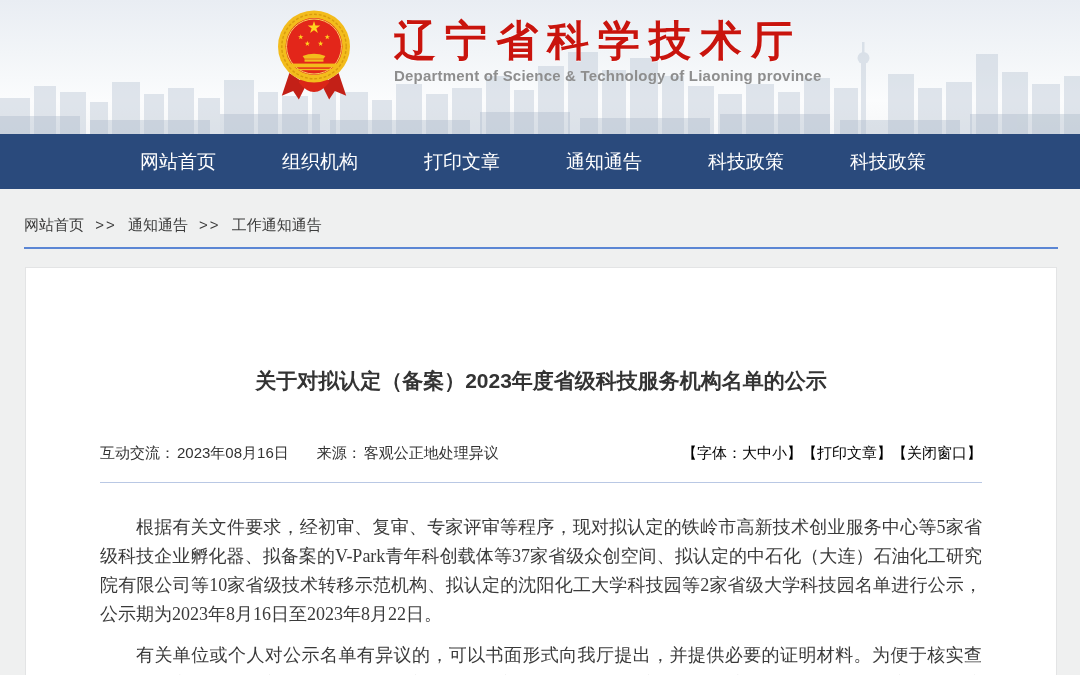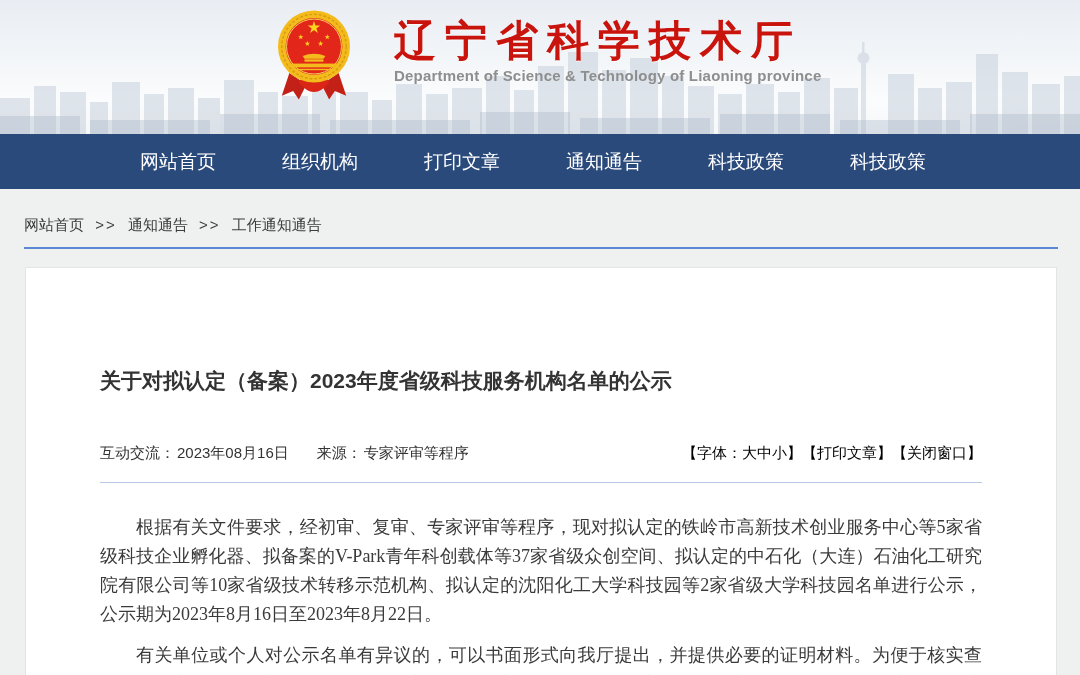--- a/index.html
+++ b/index.html
@@ -48,21 +48,21 @@
   .breadcrumb .sep { margin:0 7px; letter-spacing:2px; }
   .blue-rule { margin-left:24px; width:1034px; height:2px; background:#5b86d4; }
 
   
   .card {
     margin:18px 0 0 25px; width:1032px; min-height:400px;
     background:#ffffff; border:1px solid #e3e4e5;
     padding:0 74px;
   }
   .article-title {
-    margin:100px 0 0; text-align:left;
+    margin:100px 0 0; text-align:center;
     font-size:21px; font-weight:600; color:#333; line-height:26px;
   }
   .article-meta {
     margin-top:50px; display:flex; justify-content:space-between;
     font-size:15px; color:#333;
   }
   .meta-left span { margin-right:2px; }
   .meta-gap { display:inline-block; width:24px; }
   .meta-tools a { color:#000000; text-decoration:none; }
   .meta-divider { margin-top:19px; height:1px; background:#b9c8e4; }
@@ -183,21 +183,21 @@
   <span class="sep">&gt;&gt;</span>
   <span>工作通知通告</span>
 </div>
 <div class="blue-rule"></div>
 
 <main class="card">
   <h1 class="article-title">关于对拟认定（备案）2023年度省级科技服务机构名单的公示</h1>
 
   <div class="article-meta">
     <div class="meta-left">
-      <span>互动交流：</span><span>2023年08月16日</span><span class="meta-gap"></span><span>来源：</span><span>专家评审等程序</span>
+      <span>互动交流：</span><span>2023年08月16日</span><span class="meta-gap"></span><span>来源：</span><span>客观公正地处理异议</span>
     </div>
     <div class="meta-tools">
       <a href="#">【字体：大中小】</a><a href="#">【打印文章】</a><a href="#">【关闭窗口】</a>
     </div>
   </div>
   <div class="meta-divider"></div>
 
   <div class="article-body">
     <p>根据有关文件要求，经初审、复审、专家评审等程序，现对拟认定的铁岭市高新技术创业服务中心等5家省级科技企业孵化器、拟备案的V-Park青年科创载体等37家省级众创空间、拟认定的中石化（大连）石油化工研究院有限公司等10家省级技术转移示范机构、拟认定的沈阳化工大学科技园等2家省级大学科技园名单进行公示，公示期为2023年8月16日至2023年8月22日。</p>
     <p>有关单位或个人对公示名单有异议的，可以书面形式向我厅提出，并提供必要的证明材料。为便于核实查证，确保实事求是、客观公正地处理异议，提出异议的单位或者个人应当表明真实身份，并提供联系方式。信访的有效时间以发信时的当</p>

